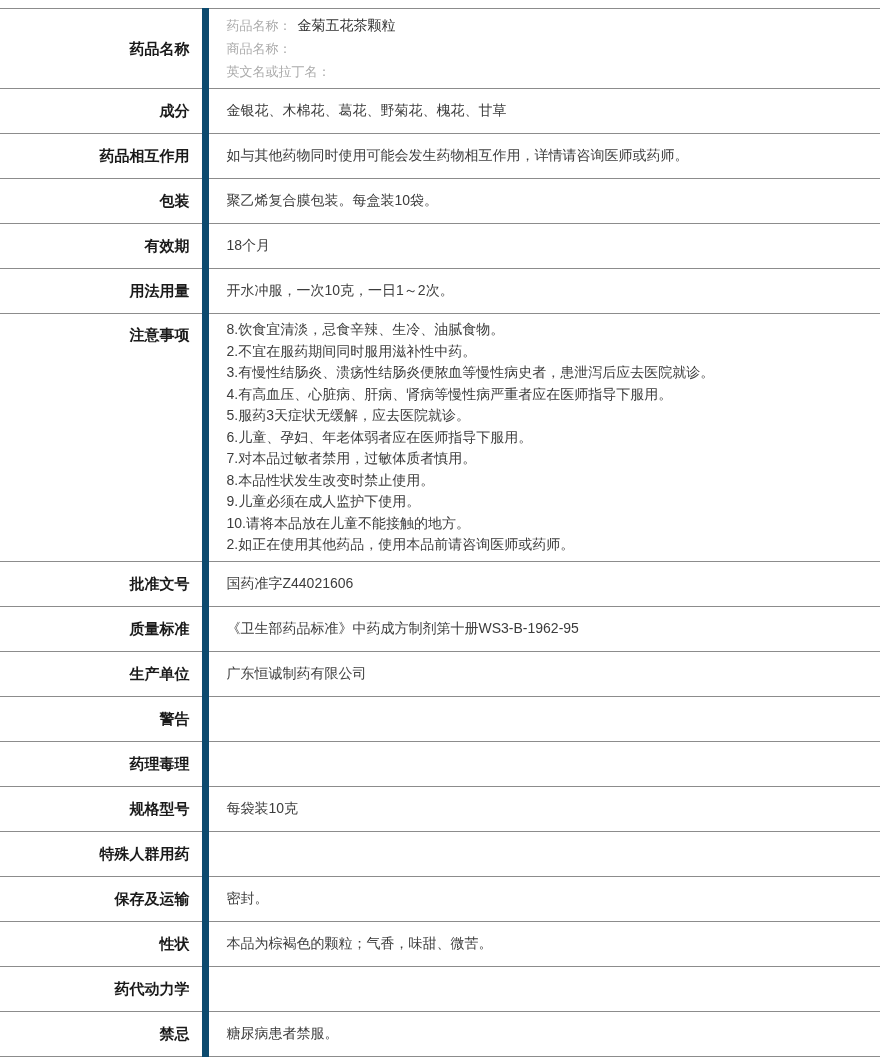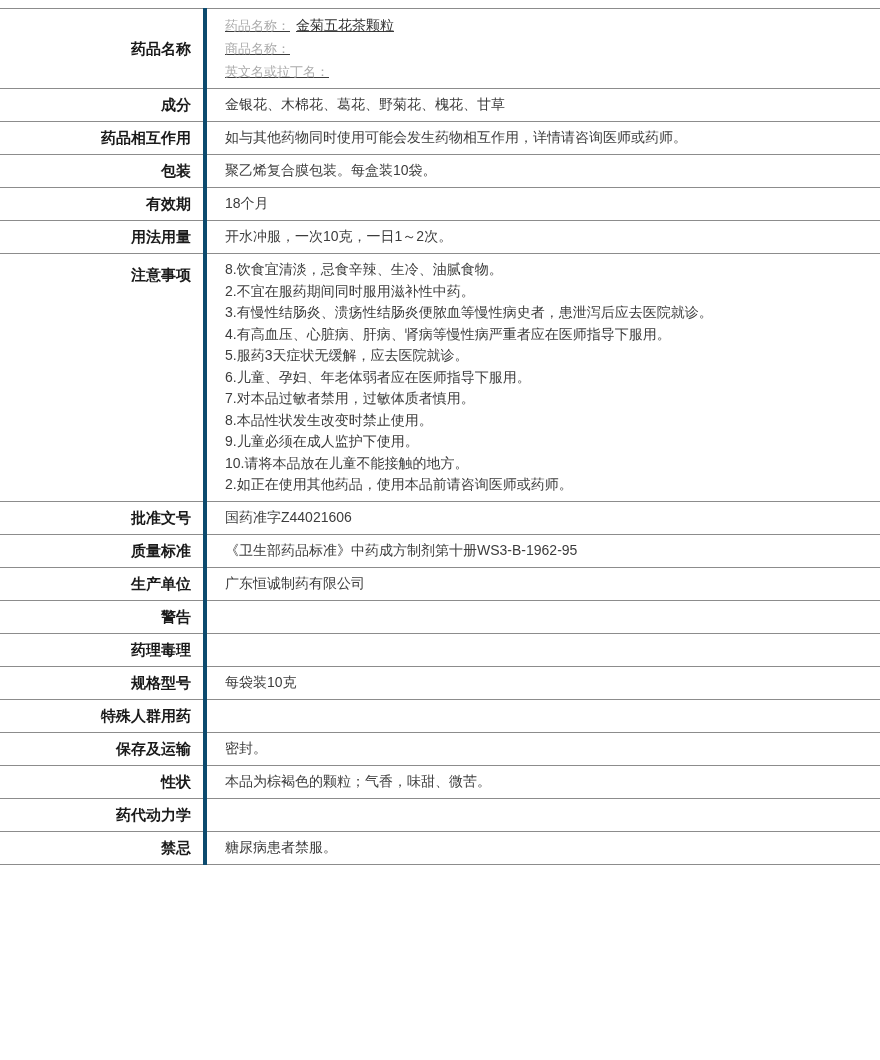--- a/index.html
+++ b/index.html
@@ -19,26 +19,26 @@
     box-sizing: border-box;
   }
   table.drug-table {
     width: 880px;
     border-collapse: collapse;
     table-layout: fixed;
     border-top: 1px solid #8c8c8c;
   }
   table.drug-table tr {
     border-bottom: 1px solid #8c8c8c;
-    height: 33px; 
+    height: 45px; 
   }
   table.drug-table th {
     width: 205px;
     box-sizing: border-box;
-    border-right: 4px solid #0c4a6e;
+    border-right: 7px solid #0c4a6e;
     text-align: right;
     vertical-align: middle;
     font-size: 15px;
     font-weight: bold;
     color: #1a1a1a;
     padding: 5px 12px 5px 4px;
     line-height: 22px;
   }
   table.drug-table th.top {
     vertical-align: top;
@@ -50,21 +50,20 @@
     font-size: 14px;
     color: #3c3c3c;
     padding: 5px 16px 5px 18px;
     line-height: 21.5px;
   }
   .content-line {
     line-height: 21.5px;
   }
   .field-line {
     line-height: 22px;
-    text-decoration: underline;
   }
   .field-label {
     color: #ababab;
     font-size: 13px;
   }
   .field-value {
     color: #303030;
     font-size: 14px;
     margin-left: 6px;
   }

